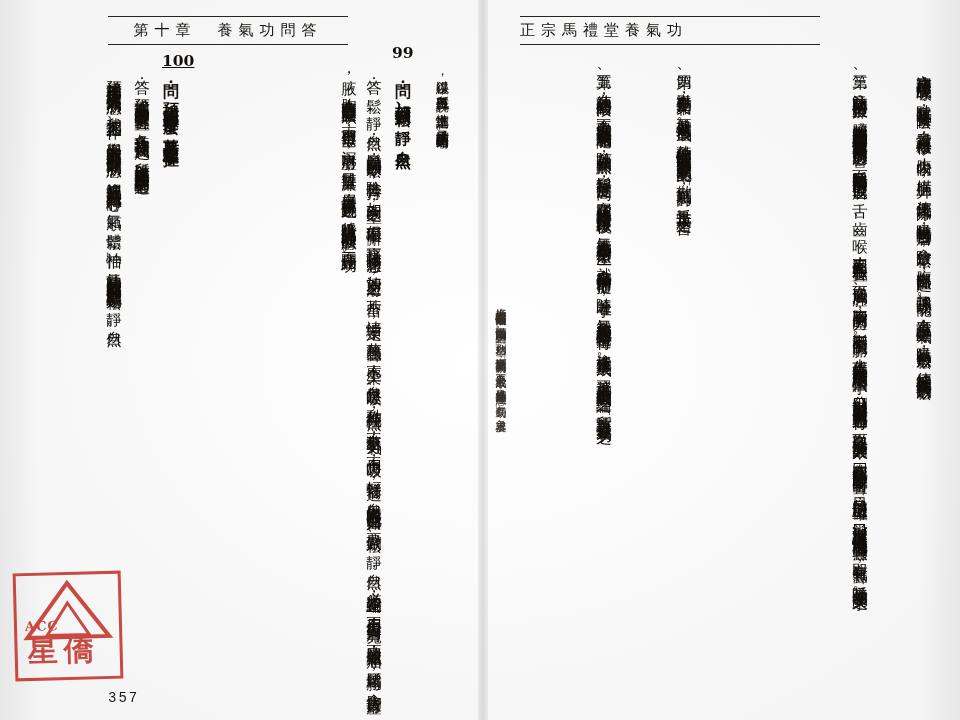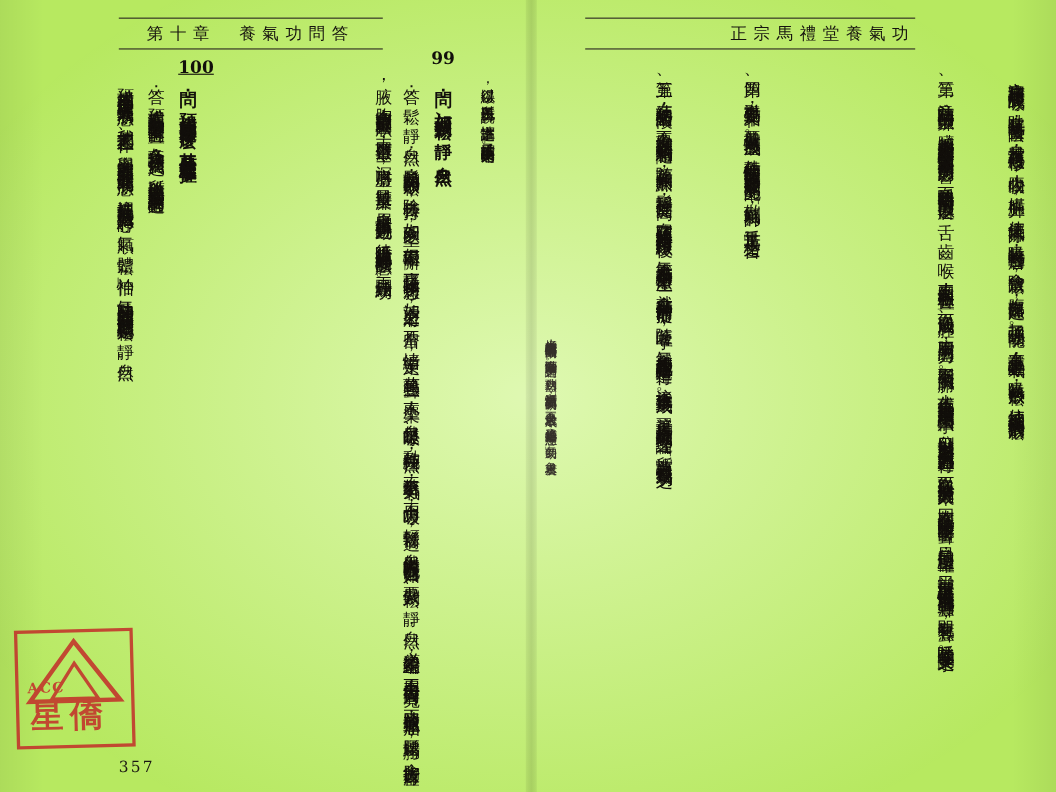--- a/index.html
+++ b/index.html
@@ -10,21 +10,21 @@
     width: 960px;
     height: 720px;
     background: #e9e6df;
     font-family: "DejaVu Serif", "Liberation Serif", serif;
     overflow: hidden;
   }
   .page {
     position: relative;
     width: 960px;
     height: 720px;
-    background: #bef264;
+    background: #ffffff;
     box-sizing: border-box;
   }
   
   .page::before {
     content: "";
     position: absolute;
     inset: 0;
     background:
       linear-gradient(to right, rgba(0,0,0,0.06) 0px, rgba(0,0,0,0.0) 40px),
       linear-gradient(to left, rgba(0,0,0,0.06) 0px, rgba(0,0,0,0.0) 40px),
@@ -60,23 +60,23 @@
     display: block;
     border-top: 1.4px solid #2a2520;
     margin-top: 4px;
   }
   #header-left {
     left: 108px;
     width: 240px;
     text-align: center;
   }
   #header-right {
-    left: 532px;
+    left: 520px;
     width: 300px;
-    text-align: right;
+    text-align: left;
   }
 
   
   .col {
     position: absolute;
     writing-mode: vertical-rl;
     text-orientation: upright;
     font-size: 15.5px;
     line-height: 1.62;
     letter-spacing: 1.2px;
@@ -109,20 +109,21 @@
   }
 
   
   .folio {
     position: absolute;
     left: 108px;
     top: 690px;
     font-size: 14px;
     letter-spacing: 2px;
     color: #1a1712;
+    font-family: Liberation Mono, monospace;
   }
 
   
   .stamp {
     position: absolute;
     left: 14px;
     top: 572px;
     width: 108px;
     height: 108px;
     border: 3px solid #c3322b;

